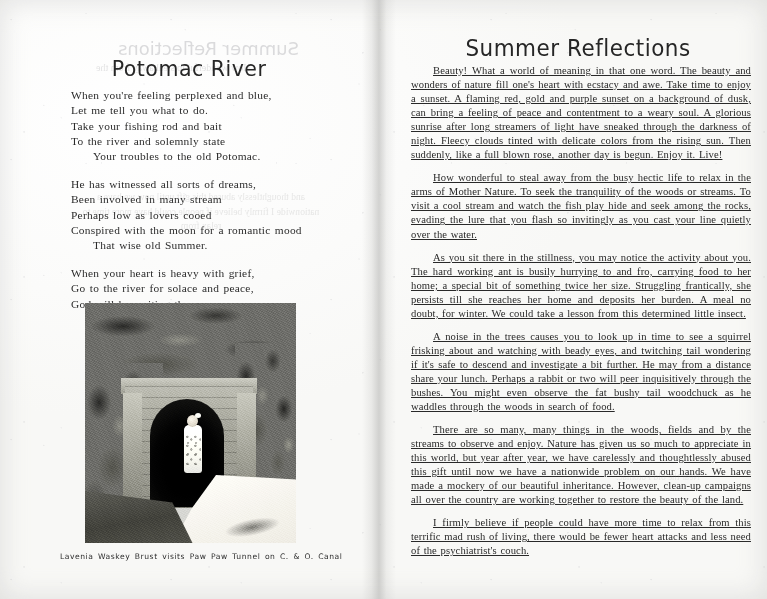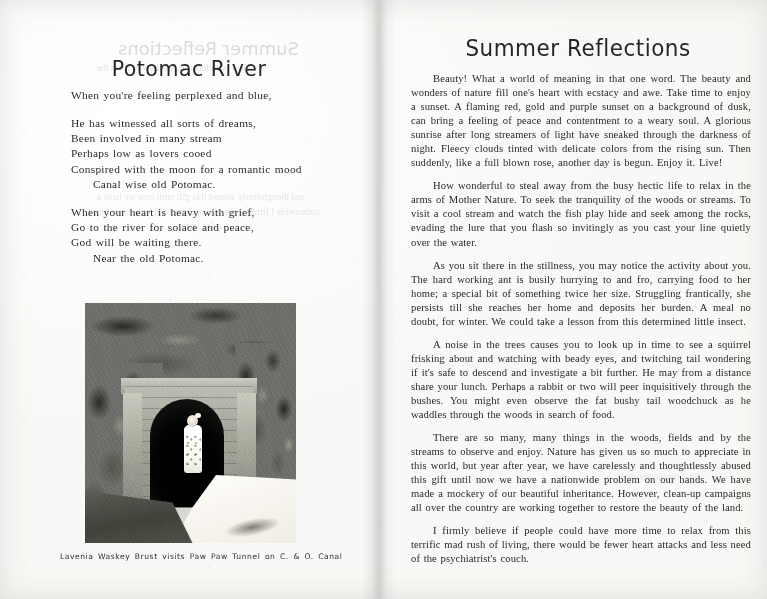--- a/index.html
+++ b/index.html
@@ -287,29 +287,30 @@
     font-size: 7.6px;
     letter-spacing: .55px;
     word-spacing: 1.6px;
     color: #2d2d2d;
   }
 
   
   .body-col {
     position: absolute;
     left: 22px;
-    top: 72px;
+    top: 64px;
     width: 340px;
     font-family: "Liberation Serif", serif;
     font-size: 10.6px;
     line-height: 14.05px;
     color: #292929;
     text-align: justify;
     letter-spacing: .1px;
     word-spacing: .9px;
+    text-decoration: underline;
   }
   .body-col p {
     margin: 0 0 9px 0;
     text-indent: 22px;
   }
   .body-col p:last-child { margin-bottom: 6px; }
 
   
   .ghost {
     position: absolute;
@@ -369,27 +370,31 @@
     <div class="ghost ghost-title-l">Summer Reflections</div>
     <div class="ghost ghost-line-l">How wonderful to steal away from the</div>
     <div class="ghost-block">and thoughtlessly abused this gift until now we have a nationwide
 I firmly believe if people could have more time to relax from</div>
 
     <h1 class="title title-left">Potomac River</h1>
 
     <div class="poem">
       <div class="stanza">
         <span class="ln">When you're feeling perplexed and blue,</span>
+        <span class="ln">Let me tell you what to do.</span>
+        <span class="ln">Take your fishing rod and bait</span>
+        <span class="ln">To the river and solemnly state</span>
+        <span class="ln indent">Your troubles to the old Potomac.</span>
       </div>
       <div class="stanza">
         <span class="ln">He has witnessed all sorts of dreams,</span>
         <span class="ln">Been involved in many stream</span>
         <span class="ln">Perhaps low as lovers cooed</span>
         <span class="ln">Conspired with the moon for a romantic mood</span>
-        <span class="ln indent">Canal wise old Potomac.</span>
+        <span class="ln indent">That wise old Summer.</span>
       </div>
       <div class="stanza">
         <span class="ln">When your heart is heavy with grief,</span>
         <span class="ln">Go to the river for solace and peace,</span>
         <span class="ln">God will be waiting there.</span>
         <span class="ln indent">Near the old Potomac.</span>
       </div>
     </div>
 
     <div class="photo-wrap">

